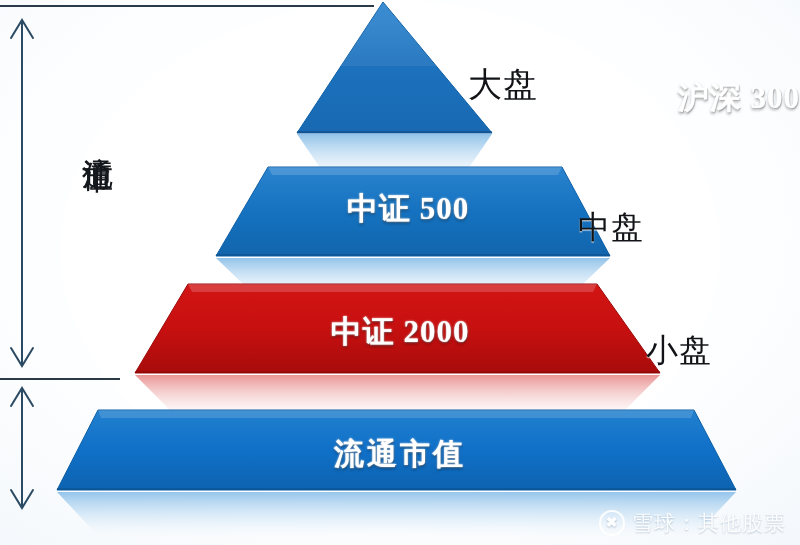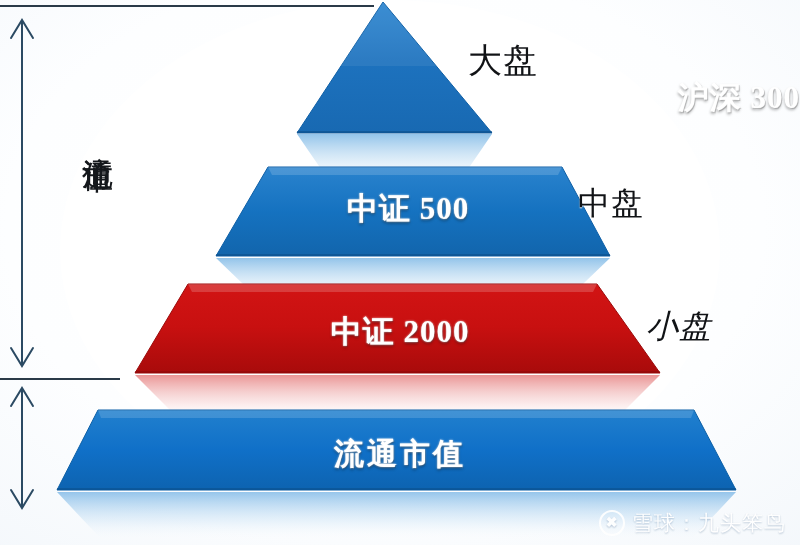--- a/index.html
+++ b/index.html
@@ -23,24 +23,25 @@
     height: 545px;
   }
   .lbl {
     position: absolute;
     color: #111316;
     font-family: "Liberation Serif", "DejaVu Serif", serif;
     font-weight: 400;
     white-space: nowrap;
     letter-spacing: 1px;
     text-shadow: 0 1px 1px rgba(255,255,255,0.9);
+    margin-top: 24px;
   }
   #lbl-large { left: 468px; top: 38px;  font-size: 34px; }
   #lbl-mid   { left: 578px; top: 182px; font-size: 32px; }
-  #lbl-small { left: 646px; top: 305px; font-size: 32px; font-style: italic; }
+  #lbl-small { left: 646px; top: 305px; font-size: 32px; }
 
   #axis-label {
     position: absolute;
     left: 74px;
     top: 132px;
     width: 40px;
     font-family: "Liberation Serif", "DejaVu Serif", serif;
     font-size: 31px;
     line-height: 1.07;
     color: #15181c;
@@ -201,16 +202,16 @@
   <div class="shape-text" id="t-zz500">中证 500</div>
   <div class="shape-text" id="t-zz1000">中证 2000</div>
   <div class="shape-text" id="t-other">流通市值</div>
 
   <div class="lbl" id="lbl-large">大盘</div>
   <div class="lbl" id="lbl-mid">中盘</div>
   <div class="lbl" id="lbl-small">小盘</div>
 
   <div id="watermark">
     <span class="wm-logo">✖</span>
-    <span>雪球：九头笨鸟</span>
+    <span>雪球：其他股票</span>
   </div>
 
 </div>
 
 </body></html>

